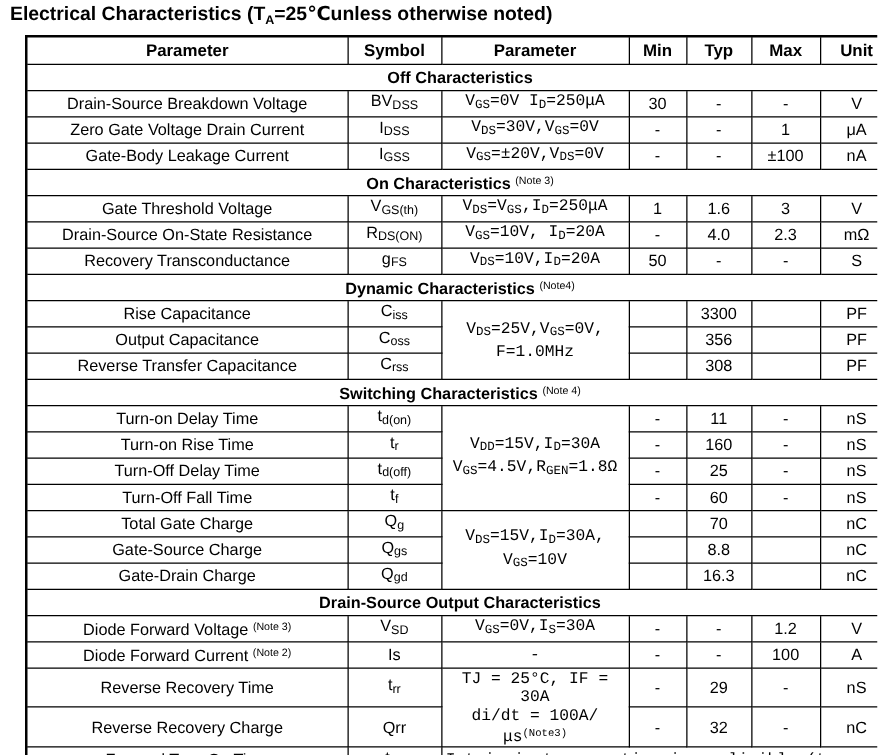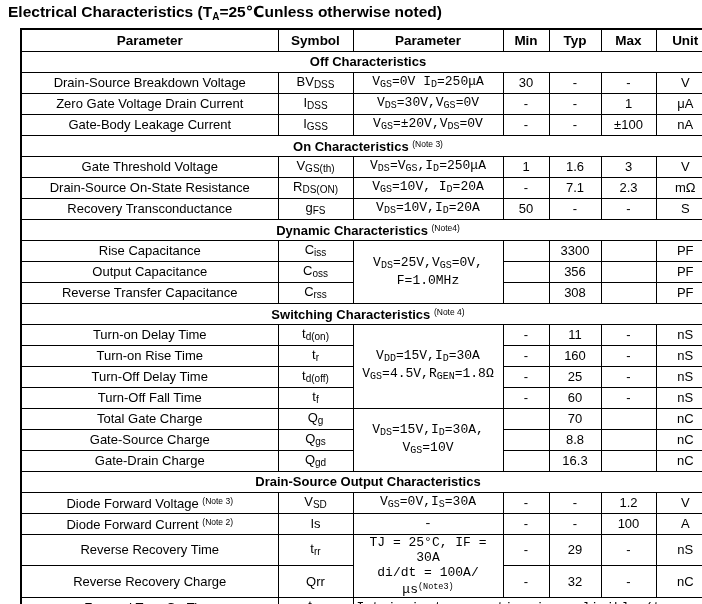--- a/index.html
+++ b/index.html
@@ -115,21 +115,21 @@
           <td class="val">1</td>
           <td class="val">1.6</td>
           <td class="val">3</td>
           <td class="val">V</td>
         </tr>
         <tr>
           <td class="param">Drain-Source On-State Resistance</td>
           <td class="sym">R<sub>DS(ON)</sub></td>
           <td class="cond">V<sub>GS</sub>=10V, I<sub>D</sub>=20A</td>
           <td class="val">-</td>
-          <td class="val">7.1</td>
+          <td class="val">4.0</td>
           <td class="val">2.3</td>
           <td class="val">mΩ</td>
         </tr>
         <tr>
           <td class="param">Recovery Transconductance</td>
           <td class="sym">g<sub>FS</sub></td>
           <td class="cond">V<sub>DS</sub>=10V,I<sub>D</sub>=20A</td>
           <td class="val">50</td>
           <td class="val">-</td>
           <td class="val">-</td>

